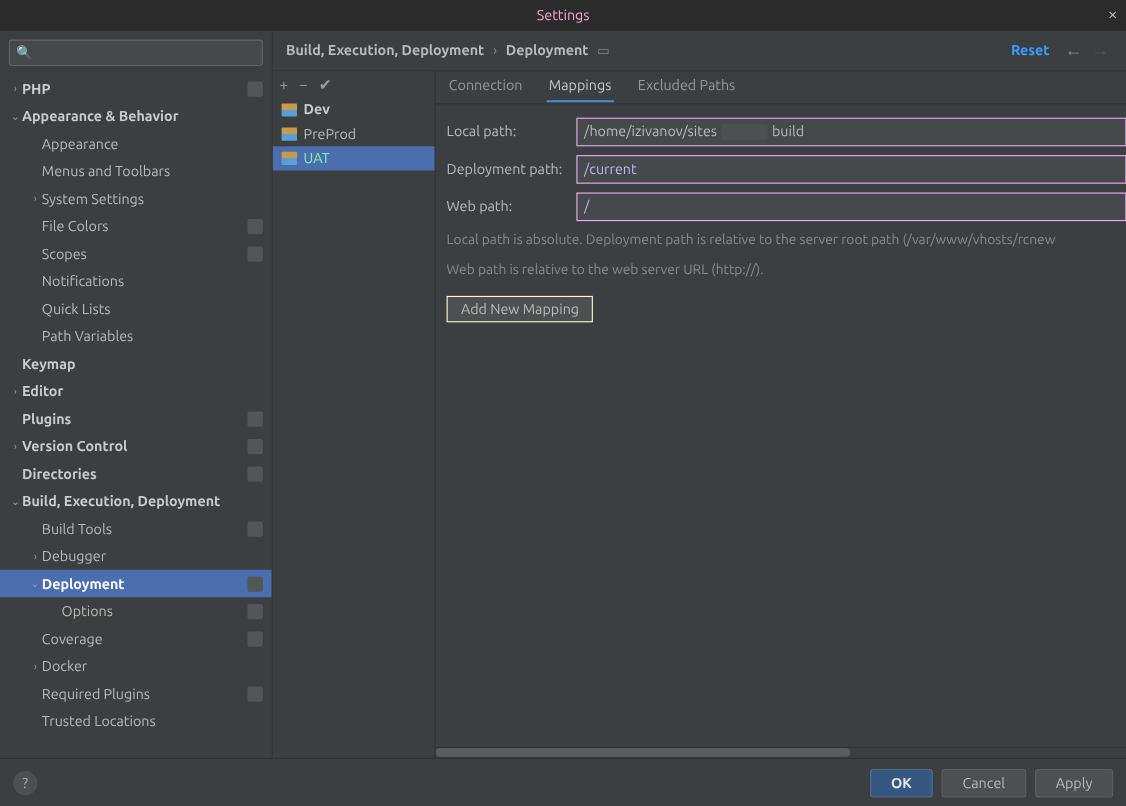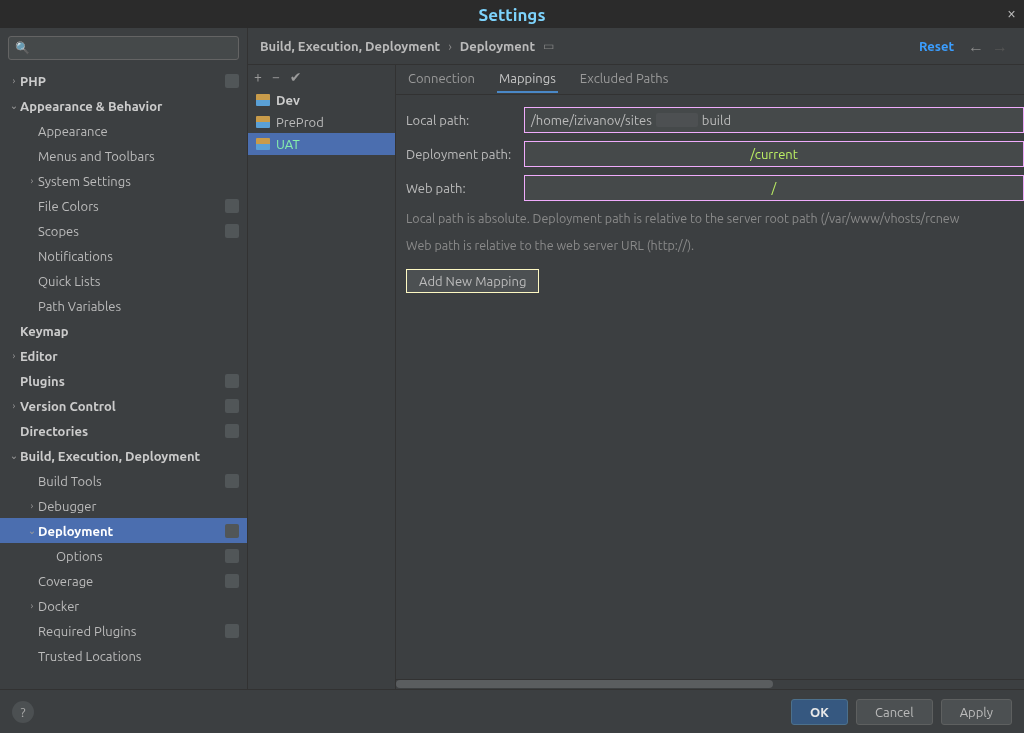--- a/index.html
+++ b/index.html
@@ -1,18 +1,18 @@
 <!DOCTYPE html>
 <html><head>
 <meta charset="utf-8">
 <style>
 * { margin: 0; padding: 0; box-sizing: border-box; font-family: -apple-system, "Segoe UI", Ubuntu, sans-serif; }
 body { background: #3c3f41; color: #bbbbbb; font-size: 13px; width: 1024px; height: 733px; overflow: hidden; display: flex; flex-direction: column; }
 .titlebar { background: #2b2b2b; height: 28px; display: flex; align-items: center; justify-content: center; position: relative; }
-.titlebar-title { color: #7dd3fc; font-size: 17px; font-weight: bold; }
+.titlebar-title { color: #f9a8d4; font-size: 13px; }
 .titlebar-close { position: absolute; right: 8px; top: 4px; color: #bbbbbb; cursor: pointer; font-size: 16px; }
 .main-area { flex: 1; display: flex; min-height: 0; }
 .sidebar-col { width: 248px; display: flex; flex-direction: column; background: #3c3f41; border-right: 1px solid #323232; }
 .search-box { margin: 8px; height: 24px; background: #45494a; border: 1px solid #646464; border-radius: 3px; display: flex; align-items: center; padding: 0 6px; }
 .search-box .mag { color: #8a8a8a; font-size: 12px; margin-right: 4px; }
 .search-box input { flex: 1; background: transparent; border: none; outline: none; color: #bbb; font-size: 12px; }
 .tree { flex: 1; overflow-y: auto; }
 .tree-item { display: flex; align-items: center; height: 25px; padding-right: 8px; cursor: pointer; }
 .tree-item .caret { width: 12px; text-align: center; color: #9a9a9a; font-size: 10px; }
 .tree-item .label { flex: 1; color: #bbbbbb; }
@@ -43,21 +43,21 @@
 .server-item.selected { background: #4b6eaf; }
 .server-item.selected .srv-label { color: #86efac; }
 .detail-col { flex: 1; display: flex; flex-direction: column; padding: 0; min-width: 0; overflow: hidden; }
 .tabs-row { height: 30px; display: flex; align-items: flex-start; padding: 0 10px; gap: 20px; border-bottom: 1px solid #323232; }
 .tab { color: #9a9a9a; padding: 6px 2px 6px 2px; cursor: pointer; border-bottom: 2px solid transparent; }
 .tab.active { color: #c7c7c7; border-bottom: 2px solid #4a88c7; }
 .form-area { padding: 12px 0 12px 10px; display: flex; flex-direction: column; gap: 8px; }
 .form-row { display: flex; align-items: center; }
 .form-row label { width: 118px; color: #bbbbbb; }
 .form-row .input-wrap { flex: 1; display: flex; align-items: center; background: #45494a; border: 1px solid #f0abfc; height: 26px; padding: 0 6px; min-width: 0; }
-.form-row .input-wrap input { flex: 1; background: transparent; border: none; outline: none; color: #bef264; font-size: 13px; min-width: 0; text-align: center; }
+.form-row .input-wrap input { flex: 1; background: transparent; border: none; outline: none; color: #c4b5fd; font-size: 13px; min-width: 0; }
 .form-row .input-wrap .obscure { display: inline-block; width: 42px; height: 14px; background: #4d5052; margin: 0 4px; border-radius: 2px; }
 .help-text { color: #8a8a8a; font-size: 12.5px; line-height: 1.5; padding-right: 0; white-space: nowrap; overflow: hidden; }
 .add-mapping-btn { margin-top: 6px; width: fit-content; background: #4c5052; border: 1px solid #fef9c3; color: #bbbbbb; padding: 4px 12px; cursor: pointer; font-size: 13px; }
 .hscroll { height: 10px; background: #3c3f41; border-top: 1px solid #323232; }
 .hscroll .thumb { height: 8px; background: #5a5d5f; width: 60%; margin-left: 0; border-radius: 4px; }
 .footer { height: 44px; border-top: 1px solid #323232; display: flex; align-items: center; padding: 0 12px; background: #3c3f41; }
 .footer .help-btn { width: 22px; height: 22px; border-radius: 11px; background: #4c5052; color: #aaa; display: flex; align-items: center; justify-content: center; cursor: pointer; }
 .footer .spacer { flex: 1; }
 .footer button { height: 26px; padding: 0 18px; margin-left: 8px; background: #4c5052; border: 1px solid #5e6060; color: #bbbbbb; cursor: pointer; font-size: 13px; border-radius: 3px; }
 .footer button.primary { background: #365880; border-color: #4c708c; color: #e8e8e8; font-weight: 600; }

